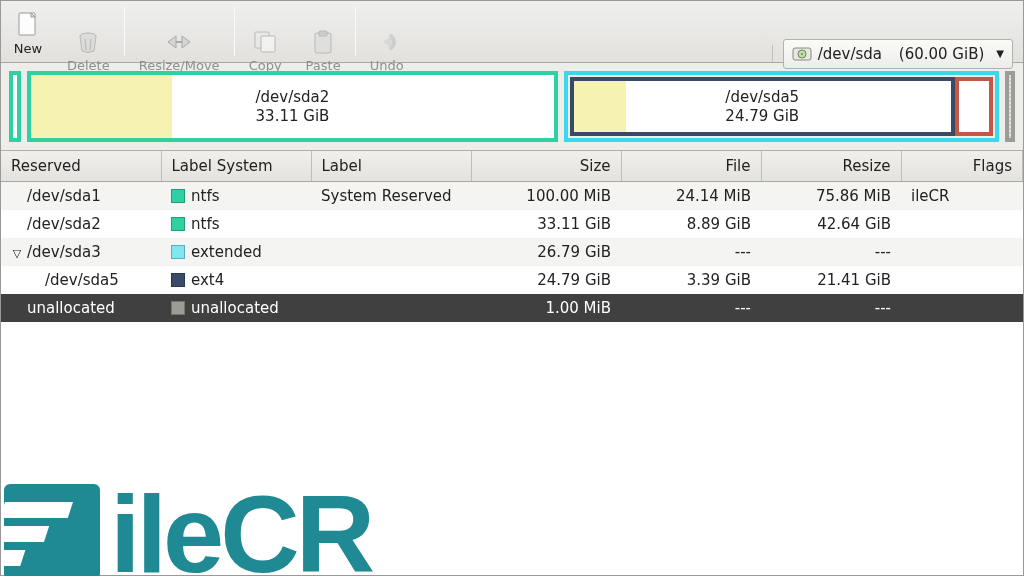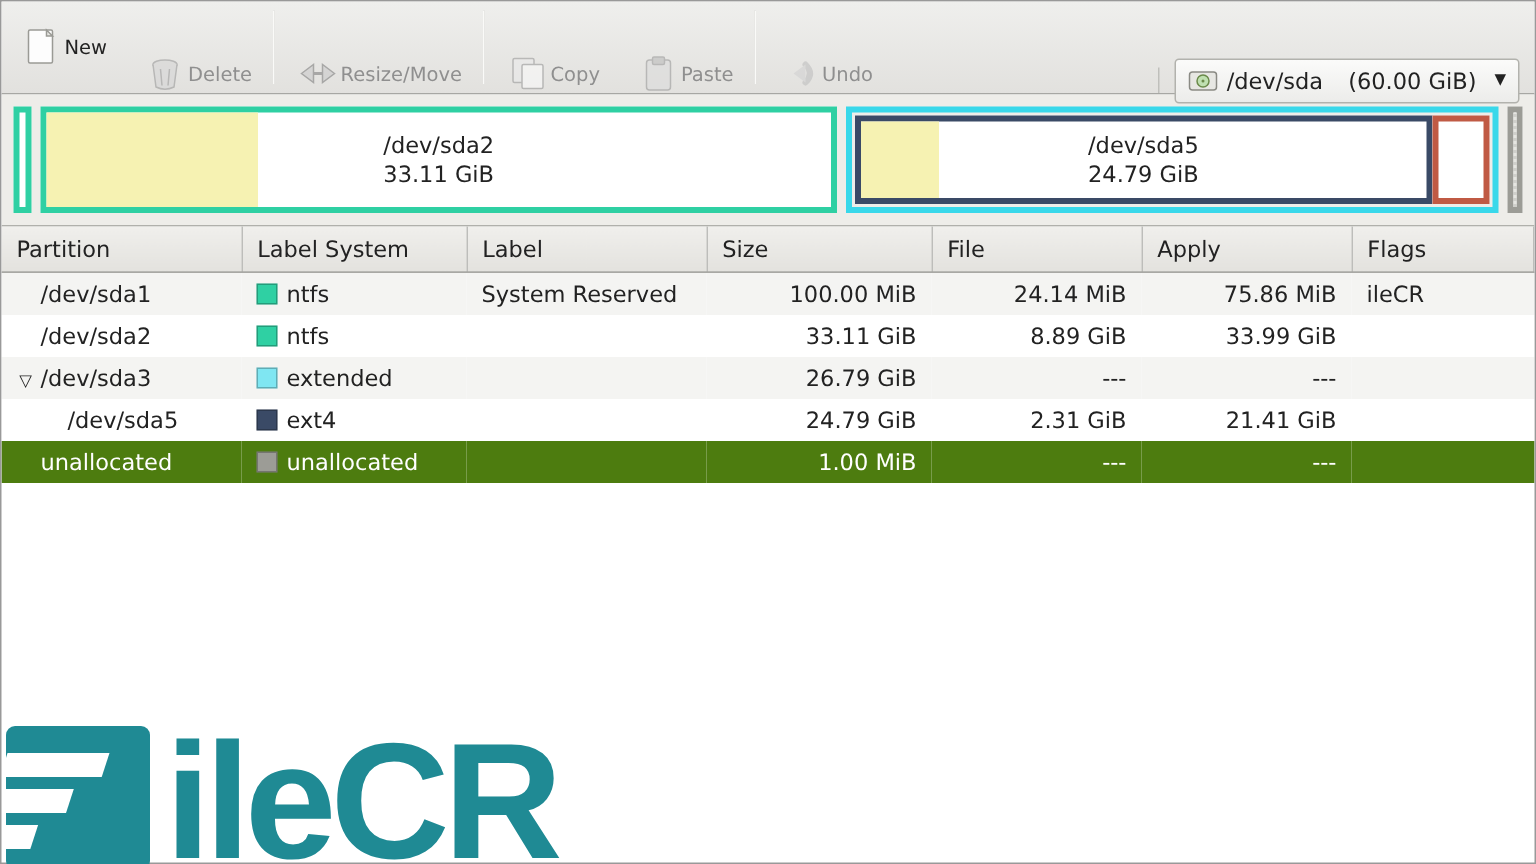--- a/index.html
+++ b/index.html
@@ -18,21 +18,21 @@
 .toolbar {
   display: flex;
   align-items: stretch;
   background: linear-gradient(#efefed, #e2e1de);
   border-bottom: 1px solid #a7a7a3;
   height: 62px;
 }
 .toolbar-left { display: flex; align-items: stretch; flex: 1; }
 .tool-btn {
   display: flex;
-  flex-direction: row;
+  flex-direction: column;
   align-items: center;
   justify-content: center;
   padding: 5px 12px 4px;
   font-size: 13px;
   color: #222;
   cursor: default;
 }
 .tool-btn.disabled { color: #8f8f8f; margin-top: 36px; }
 .tool-sep {
   width: 1px;
@@ -98,30 +98,30 @@
 .ptable { width: 100%; border-collapse: collapse; }
 .ptable thead th {
   background: linear-gradient(#f0efec,#e3e2de);
   border-right: 1px solid #bdbdba;
   border-bottom: 1px solid #a8a8a4;
   font-weight: 400;
   text-align: left;
   padding: 6px 10px;
   font-size: 15px;
 }
-.ptable thead th.right { text-align: left; }
+.ptable thead th.right { text-align: right; }
 .ptable tbody td {
   padding: 5px 10px;
   font-size: 15px;
   border: none;
   white-space: nowrap;
 }
 .ptable tbody tr.even { background: #f4f4f2; }
 .ptable tbody tr.odd  { background: #ffffff; }
-.ptable tbody tr.sel  { background: #4d7c0f; color: #fff; }
+.ptable tbody tr.sel  { background: #404040; color: #fff; }
 .fs-swatch {
   display: inline-block;
   width: 14px; height: 14px;
   vertical-align: -2px;
   margin-right: 6px;
   border: 1px solid rgba(0,0,0,.25);
 }
 .num { text-align: right; font-variant-numeric: tabular-nums; }
 .indent1 { padding-left: 26px !important; }
 .indent2 { padding-left: 44px !important; }
@@ -238,63 +238,63 @@
     <div class="pbar-seg" style="flex:2; border-color:#c05a44;"></div>
   </div>
   <div class="pbar-seg" style="width:10px; border-color:#9c9c96;">
     <div class="used-fill" style="width:100%; background:repeating-linear-gradient(0deg,#d0d0cb,#d0d0cb 2px,#e6e6e1 2px,#e6e6e1 4px);"></div>
   </div>
 </div>
 
 <table class="ptable">
   <thead>
     <tr>
-      <th style="width:160px">Partition</th>
+      <th style="width:160px">Reserved</th>
       <th style="width:150px">Label System</th>
       <th style="width:160px">Label</th>
       <th style="width:150px" class="right">Size</th>
       <th style="width:140px" class="right">File</th>
-      <th style="width:140px" class="right">Apply</th>
+      <th style="width:140px" class="right">Resize</th>
       <th class="right">Flags</th>
     </tr>
   </thead>
   <tbody id="ptbody">
       <tr class="even">
         <td class="indent1"><span>/dev/sda1</span></td>
         <td><span class="fs-swatch" style="background: rgb(47, 208, 163);"></span><span>ntfs</span></td>
         <td>System Reserved</td>
         <td class="num">100.00 MiB</td>
         <td class="num">24.14 MiB</td>
         <td class="num">75.86 MiB</td>
         <td>ileCR</td>
       </tr>
       <tr class="odd">
         <td class="indent1"><span>/dev/sda2</span></td>
         <td><span class="fs-swatch" style="background: rgb(47, 208, 163);"></span><span>ntfs</span></td>
         <td></td>
         <td class="num">33.11 GiB</td>
         <td class="num">8.89 GiB</td>
-        <td class="num">33.99 GiB</td>
+        <td class="num">42.64 GiB</td>
         <td></td>
       </tr>
       <tr class="even">
         <td><span class="expander">▽</span><span>/dev/sda3</span></td>
         <td><span class="fs-swatch" style="background: rgb(127, 230, 242);"></span><span>extended</span></td>
         <td></td>
         <td class="num">26.79 GiB</td>
         <td class="num">---</td>
         <td class="num">---</td>
         <td></td>
       </tr>
       <tr class="odd">
         <td class="indent2"><span>/dev/sda5</span></td>
         <td><span class="fs-swatch" style="background: rgb(58, 74, 102);"></span><span>ext4</span></td>
         <td></td>
         <td class="num">24.79 GiB</td>
-        <td class="num">2.31 GiB</td>
+        <td class="num">3.39 GiB</td>
         <td class="num">21.41 GiB</td>
         <td></td>
       </tr>
       <tr class="sel">
         <td class="indent1"><span>unallocated</span></td>
         <td><span class="fs-swatch" style="background: rgb(156, 156, 150);"></span><span>unallocated</span></td>
         <td></td>
         <td class="num">1.00 MiB</td>
         <td class="num">---</td>
         <td class="num">---</td>

